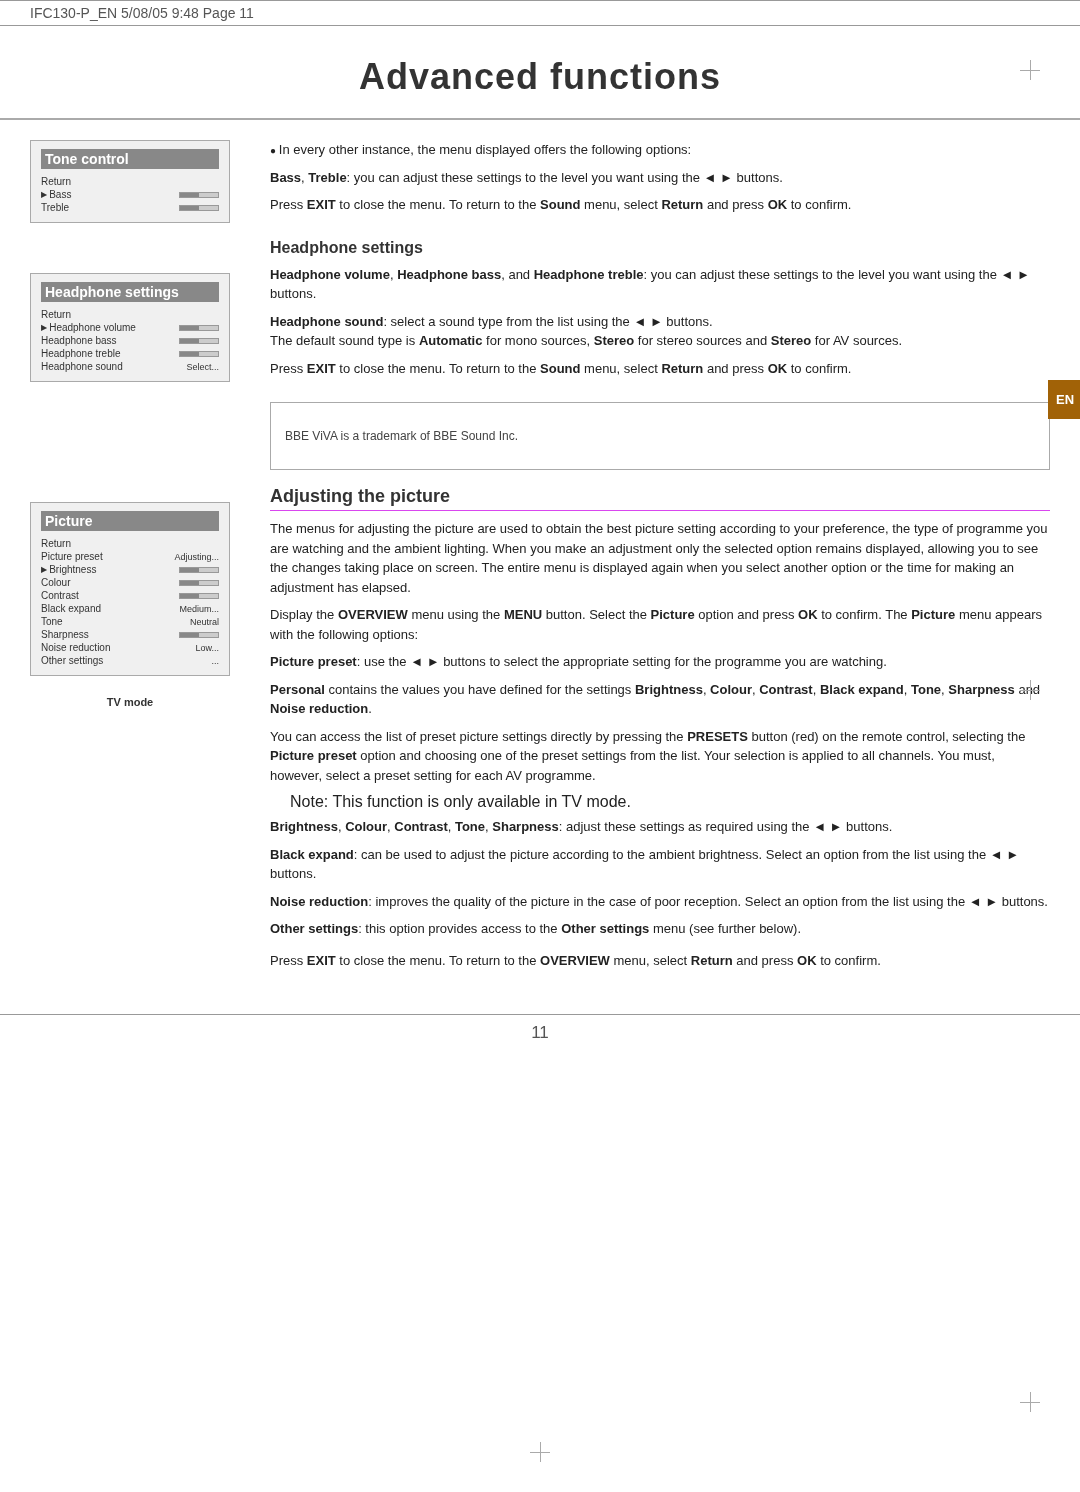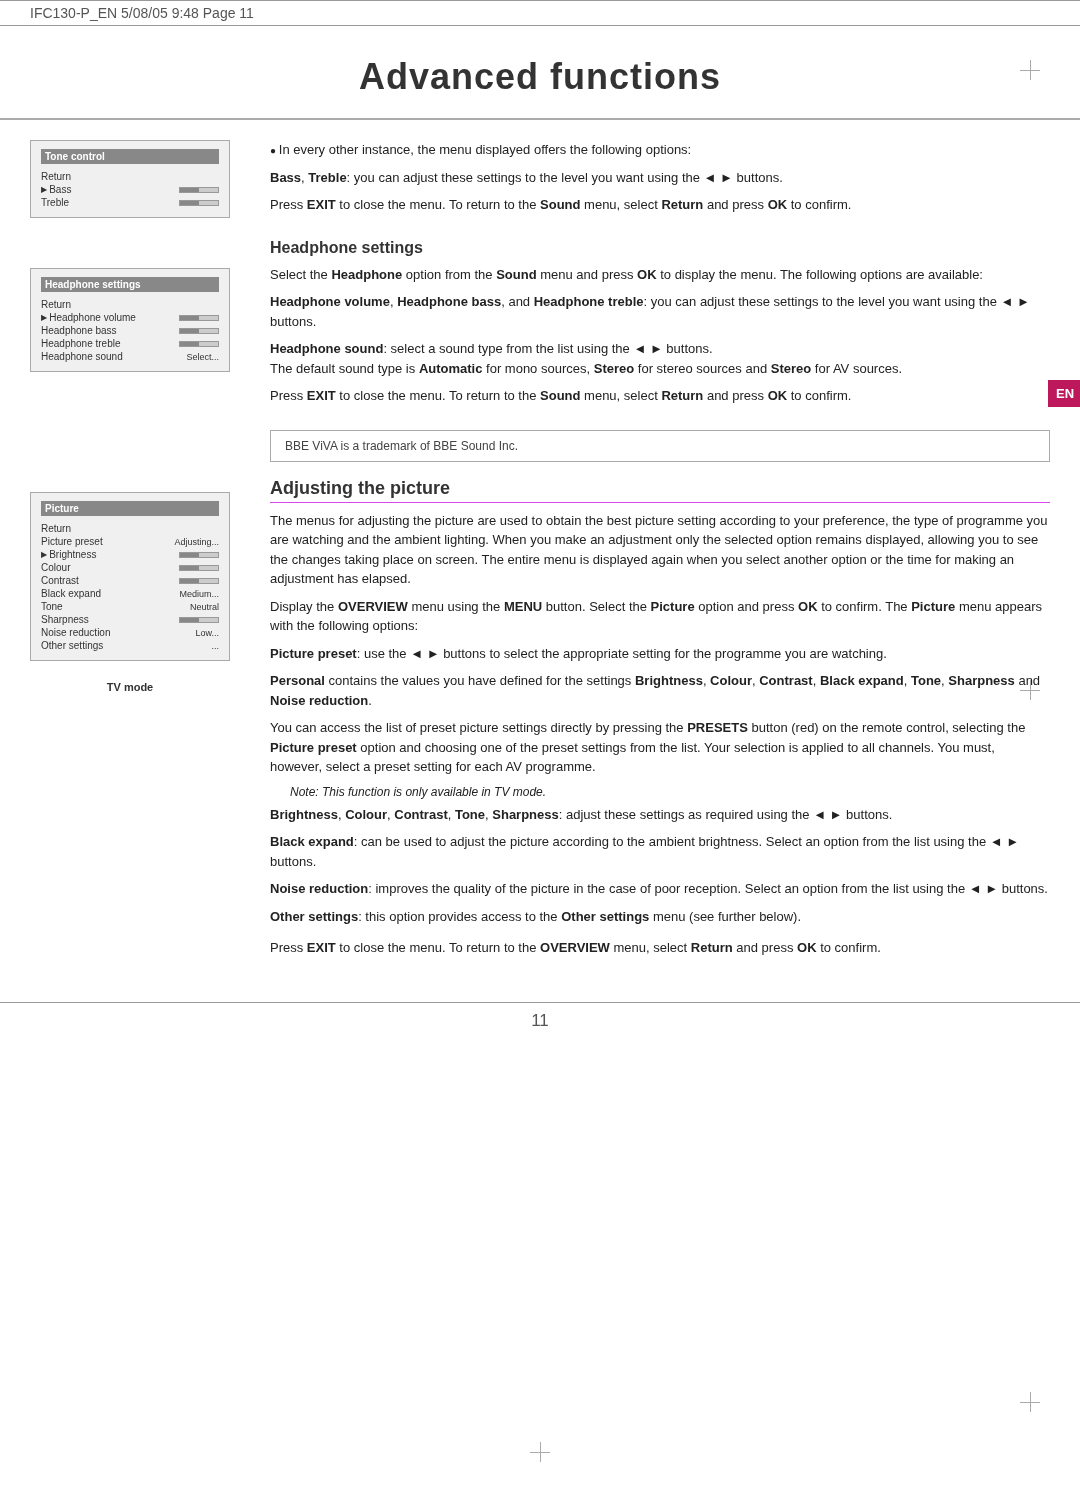--- a/index.html
+++ b/index.html
@@ -62,21 +62,21 @@
     
     .menu-box {
       border: 1px solid #aaa;
       background: #f0f0f0;
       margin-bottom: 20px;
       padding: 8px 10px;
       font-size: 10px;
     }
     .menu-box .menu-title {
       font-weight: bold;
-      font-size: 10px;
+      font-size: 14px;
       color: #fff;
       background: #888;
       padding: 2px 4px;
       margin-bottom: 6px;
       display: block;
     }
     .menu-box .menu-item {
       display: flex;
       align-items: center;
       justify-content: space-between;
@@ -120,25 +120,25 @@
       font-size: 11px;
       color: #333;
       margin-top: 8px;
     }
 
     
     .en-badge {
       position: absolute;
       right: 0;
       top: 380px;
-      background: #be185d;
+      background: #a16207;
       color: #fff;
       font-weight: bold;
       font-size: 13px;
-      padding: 6px 8px;
+      padding: 12px 8px;
       width: 32px;
       text-align: center;
     }
 
     
     .section {
       margin-bottom: 24px;
     }
 
     .section h2 {
@@ -166,40 +166,39 @@
     .section p.bullet-point::before {
       content: '● ';
       font-size: 10px;
     }
 
     .bold { font-weight: bold; }
 
     
     .bbe-box {
       border: 1px solid #aaa;
-      padding: 8px 14px;
+      padding: 26px 14px;
       margin: 16px 0;
       font-size: 12px;
       color: #444;
     }
 
     
     .page-footer {
       border-top: 1px solid #999;
       text-align: center;
       padding: 8px;
       font-size: 17px;
       color: #555;
       margin-top: 20px;
     }
 
     
     .note-italic {
-      font-style: italic;
-      font-size: 12px;
+      font-size: 16px;
       margin-left: 20px;
       margin-bottom: 6px;
       display: block;
     }
 
     
     .crosshair {
       position: absolute;
       width: 20px;
       height: 20px;
@@ -360,23 +359,20 @@
         <span class="bold">Treble</span>: you can adjust these settings to the level you want using the ◄ ► buttons.
       </p>
       <p>
         Press <span class="bold">EXIT</span> to close the menu. To return to the <span class="bold">Sound</span> menu, select <span class="bold">Return</span> and press <span class="bold">OK</span> to confirm.
       </p>
     </div>
 
     <div class="section">
       <h3>Headphone settings</h3>
       <p>
-        Select the <span class="bold">Headphone</span> option from the <span class="bold">Sound</span> menu and press <span class="bold">OK</span> to display the menu. The following options are available:
-      </p>
-      <p>
         <span class="bold">Headphone volume</span>, <span class="bold">Headphone bass</span>, and <span class="bold">Headphone treble</span>: you can adjust these settings to the level you want using the ◄ ► buttons.
       </p>
       <p>
         <span class="bold">Headphone sound</span>: select a sound type from the list using the ◄ ► buttons.<br>
         The default sound type is <span class="bold">Automatic</span> for mono sources, <span class="bold">Stereo</span> for stereo sources and <span class="bold">Stereo</span> for AV sources.
       </p>
       <p>
         Press <span class="bold">EXIT</span> to close the menu. To return to the <span class="bold">Sound</span> menu, select <span class="bold">Return</span> and press <span class="bold">OK</span> to confirm.
       </p>
     </div>

